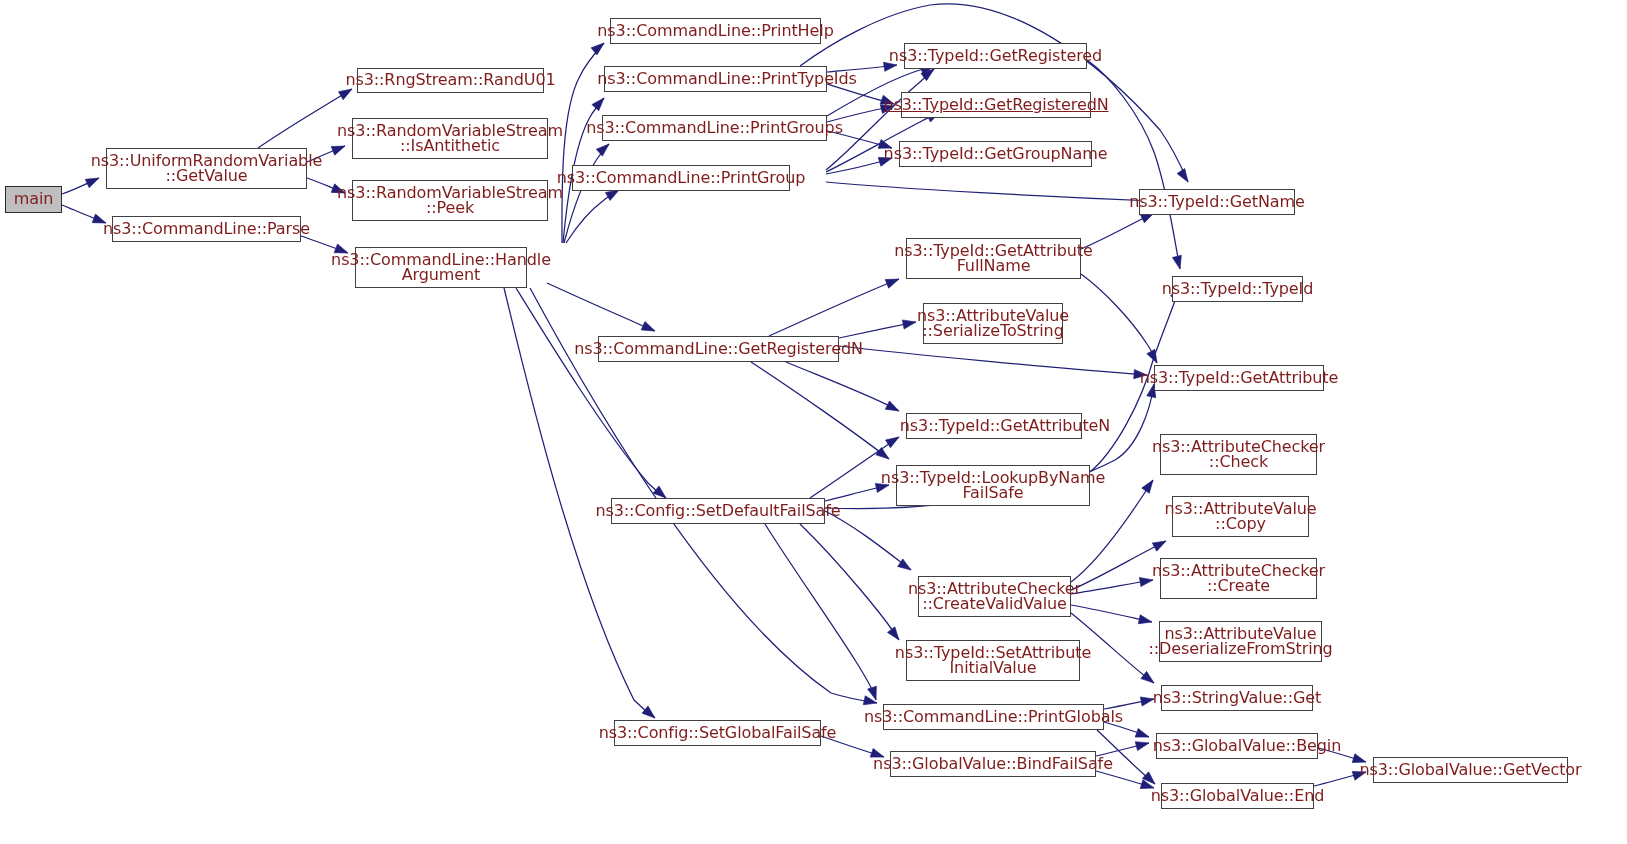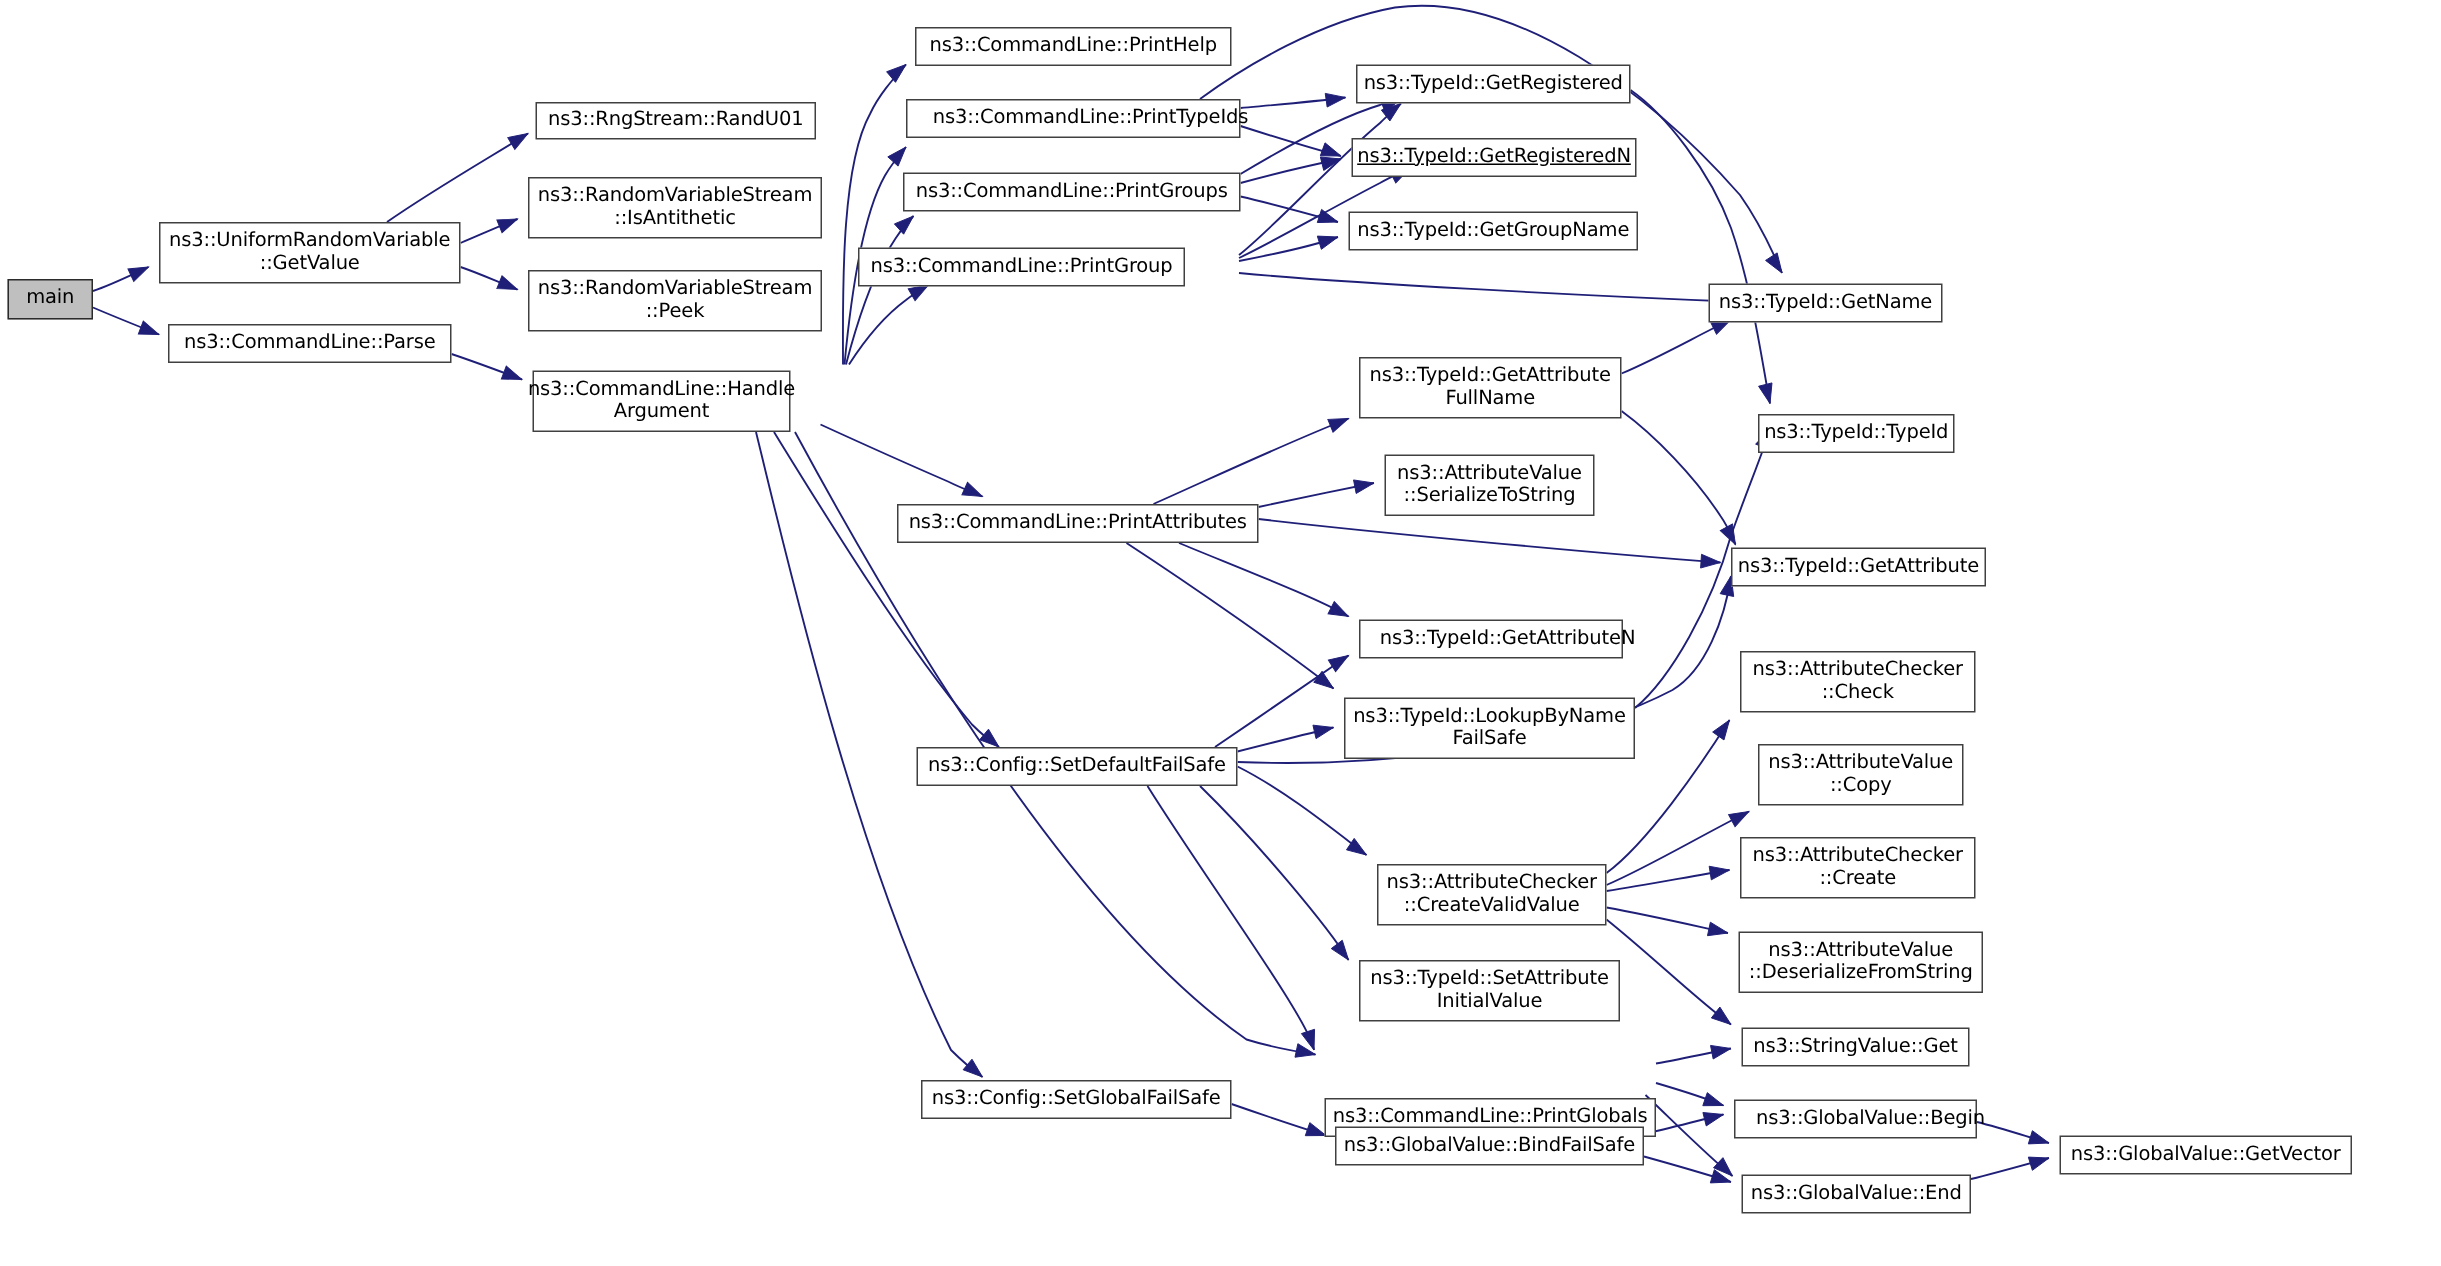--- a/index.html
+++ b/index.html
@@ -20,22 +20,22 @@
     left: 0;
     top: 0;
     width: 1627px;
     height: 844px;
   }
   .node-box {
     position: absolute;
     box-sizing: border-box;
     border: 1px solid #404040;
     background: #ffffff;
-    color: #000000;
-    font-size: 13px;
+    color: #7f1d1d;
+    font-size: 16px;
     line-height: 14.6px;
     display: flex;
     align-items: center;
     justify-content: center;
     text-align: center;
     white-space: pre-line;
     letter-spacing: -0.1px;
     cursor: pointer;
   }
   .node-box.root {
@@ -181,38 +181,38 @@
       <div class="node-box" style="left: 352px; top: 118px; width: 196px; height: 41px;"><span class="node-label">ns3::RandomVariableStream
 ::IsAntithetic</span></div>
       <div class="node-box" style="left: 352px; top: 180px; width: 196px; height: 41px;"><span class="node-label">ns3::RandomVariableStream
 ::Peek</span></div>
       <div class="node-box" style="left: 355px; top: 247px; width: 172px; height: 41px;"><span class="node-label">ns3::CommandLine::Handle
 Argument</span></div>
       <div class="node-box" style="left: 610px; top: 18px; width: 211px; height: 26px;"><span class="node-label">ns3::CommandLine::PrintHelp</span></div>
       <div class="node-box" style="left: 604px; top: 66px; width: 223px; height: 26px; padding-left: 23px;"><span class="node-label">ns3::CommandLine::PrintTypeIds</span></div>
       <div class="node-box" style="left: 602px; top: 115px; width: 225px; height: 26px;"><span class="node-label">ns3::CommandLine::PrintGroups</span></div>
       <div class="node-box" style="left: 572px; top: 165px; width: 218px; height: 26px;"><span class="node-label">ns3::CommandLine::PrintGroup</span></div>
-      <div class="node-box" style="left: 598px; top: 336px; width: 241px; height: 26px;"><span class="node-label">ns3::CommandLine::PrintAttributes</span></div>
+      <div class="node-box" style="left: 598px; top: 336px; width: 241px; height: 26px;"><span class="node-label">ns3::CommandLine::GetRegisteredN</span></div>
       <div class="node-box" style="left: 611px; top: 498px; width: 214px; height: 26px;"><span class="node-label">ns3::Config::SetDefaultFailSafe</span></div>
       <div class="node-box" style="left: 614px; top: 720px; width: 207px; height: 26px;"><span class="node-label">ns3::Config::SetGlobalFailSafe</span></div>
       <div class="node-box" style="left: 904px; top: 43px; width: 183px; height: 26px;"><span class="node-label">ns3::TypeId::GetRegistered</span></div>
       <div class="node-box" style="left: 901px; top: 92px; width: 190px; height: 26px; text-decoration: underline;"><span class="node-label">ns3::TypeId::GetRegisteredN</span></div>
       <div class="node-box" style="left: 899px; top: 141px; width: 193px; height: 26px;"><span class="node-label">ns3::TypeId::GetGroupName</span></div>
       <div class="node-box" style="left: 906px; top: 238px; width: 175px; height: 41px;"><span class="node-label">ns3::TypeId::GetAttribute
 FullName</span></div>
       <div class="node-box" style="left: 923px; top: 303px; width: 140px; height: 41px;"><span class="node-label">ns3::AttributeValue
 ::SerializeToString</span></div>
       <div class="node-box" style="left: 906px; top: 413px; width: 176px; height: 26px; padding-left: 22px;"><span class="node-label">ns3::TypeId::GetAttributeN</span></div>
       <div class="node-box" style="left: 896px; top: 465px; width: 194px; height: 41px;"><span class="node-label">ns3::TypeId::LookupByName
 FailSafe</span></div>
       <div class="node-box" style="left: 918px; top: 576px; width: 153px; height: 41px;"><span class="node-label">ns3::AttributeChecker
 ::CreateValidValue</span></div>
       <div class="node-box" style="left: 906px; top: 640px; width: 174px; height: 41px;"><span class="node-label">ns3::TypeId::SetAttribute
 InitialValue</span></div>
-      <div class="node-box" style="left: 883px; top: 704px; width: 221px; height: 26px; margin-top: 28px;"><span class="node-label">ns3::CommandLine::PrintGlobals</span></div>
+      <div class="node-box" style="left: 883px; top: 704px; width: 221px; height: 26px;"><span class="node-label">ns3::CommandLine::PrintGlobals</span></div>
       <div class="node-box" style="left: 890px; top: 751px; width: 206px; height: 26px;"><span class="node-label">ns3::GlobalValue::BindFailSafe</span></div>
       <div class="node-box" style="left: 1139px; top: 189px; width: 156px; height: 26px;"><span class="node-label">ns3::TypeId::GetName</span></div>
       <div class="node-box" style="left: 1172px; top: 276px; width: 131px; height: 26px;"><span class="node-label">ns3::TypeId::TypeId</span></div>
       <div class="node-box" style="left: 1154px; top: 365px; width: 170px; height: 26px;"><span class="node-label">ns3::TypeId::GetAttribute</span></div>
       <div class="node-box" style="left: 1160px; top: 434px; width: 157px; height: 41px;"><span class="node-label">ns3::AttributeChecker
 ::Check</span></div>
       <div class="node-box" style="left: 1172px; top: 496px; width: 137px; height: 41px;"><span class="node-label">ns3::AttributeValue
 ::Copy</span></div>
       <div class="node-box" style="left: 1160px; top: 558px; width: 157px; height: 41px;"><span class="node-label">ns3::AttributeChecker
 ::Create</span></div>

